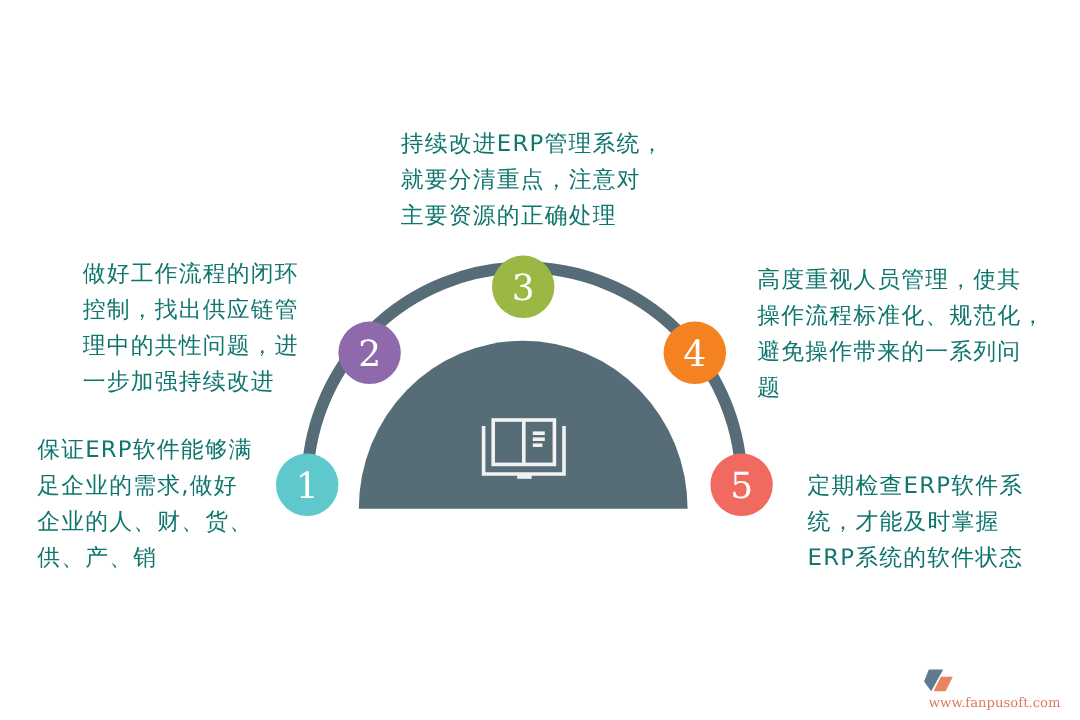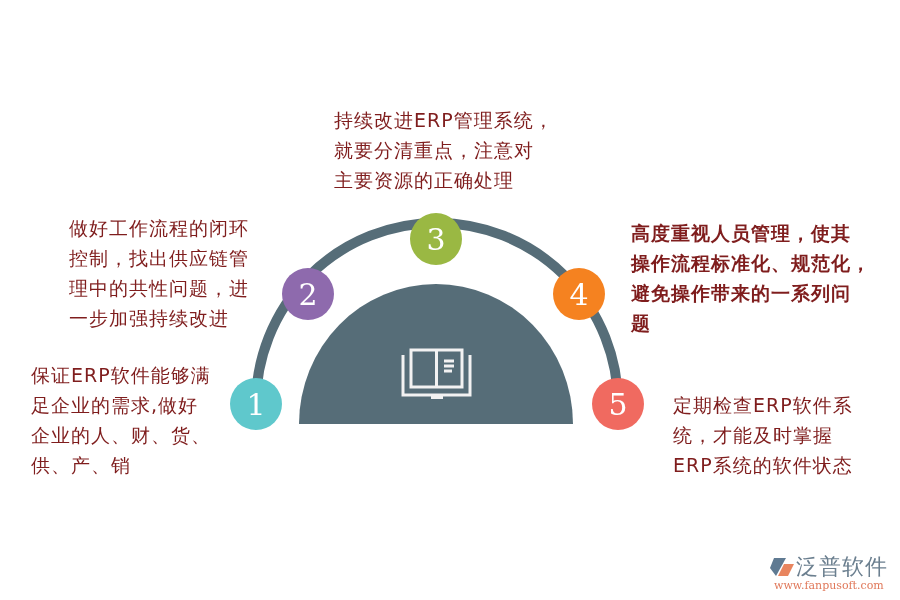--- a/index.html
+++ b/index.html
@@ -1,17 +1,17 @@
 <!DOCTYPE html>
 <html><head>
 <meta charset="utf-8">
 <style>
   html, body { margin:0; padding:0; background:#ffffff; }
   body { width:900px; height:600px; position:relative; overflow:hidden; font-family:"DejaVu Sans","Liberation Sans",sans-serif; }
-  .txt { position:absolute; color:#7f1d1d; font-size:19px; line-height:30px; letter-spacing:1px; white-space:pre-line; }
+  .txt { position:absolute; color:#0f766e; font-size:19px; line-height:30px; letter-spacing:1px; white-space:pre-line; }
   svg.diagram { position:absolute; left:0; top:0; }
   .num { font-family:"DejaVu Serif","Liberation Serif",serif; font-size:30px; fill:#ffffff; }
   .logo { position:absolute; left:770px; top:552px; width:125px; height:46px; }
   .logo-name { position:absolute; left:26px; top:0; font-size:22px; color:#6b7f8f; letter-spacing:1px; font-family:"DejaVu Sans","Liberation Sans",sans-serif; }
   .logo-url { position:absolute; left:4px; top:27px; font-size:11px; color:#e0785a; font-family:"DejaVu Serif","Liberation Serif",serif; }
 </style>
 </head>
 <body>
 
 <svg class="diagram" width="900" height="600" viewBox="0 0 900 600">
@@ -56,28 +56,27 @@
 足企业的需求,做好
 企业的人、财、货、
 供、产、销</div>
 <div class="txt" style="left:69px; top:213px;">做好工作流程的闭环
 控制，找出供应链管
 理中的共性问题，进
 一步加强持续改进</div>
 <div class="txt" style="left:334px; top:105px;">持续改进ERP管理系统，
 就要分清重点，注意对
 主要资源的正确处理</div>
-<div class="txt" style="left:631px; top:218px;font-weight:bold;">高度重视人员管理，使其
+<div class="txt" style="left:631px; top:218px;">高度重视人员管理，使其
 操作流程标准化、规范化，
 避免操作带来的一系列问
 题</div>
 <div class="txt" style="left:673px; top:358px;margin-top:32px;">定期检查ERP软件系
 统，才能及时掌握
 ERP系统的软件状态</div>
 
 <div class="logo">
   <svg width="26" height="26" viewBox="0 0 26 26" style="position:absolute;left:0;top:2px;">
     <path d="M4,4 L16,4 L6,22 L0,14 Z" fill="#5f7a92"></path>
     <path d="M14,10 L24,10 L18,22 L8,22 Z" fill="#e8855f"></path>
   </svg>
-  <span class="logo-name">泛普软件</span>
   <span class="logo-url">www.fanpusoft.com</span>
 </div>
 
 </body></html>

